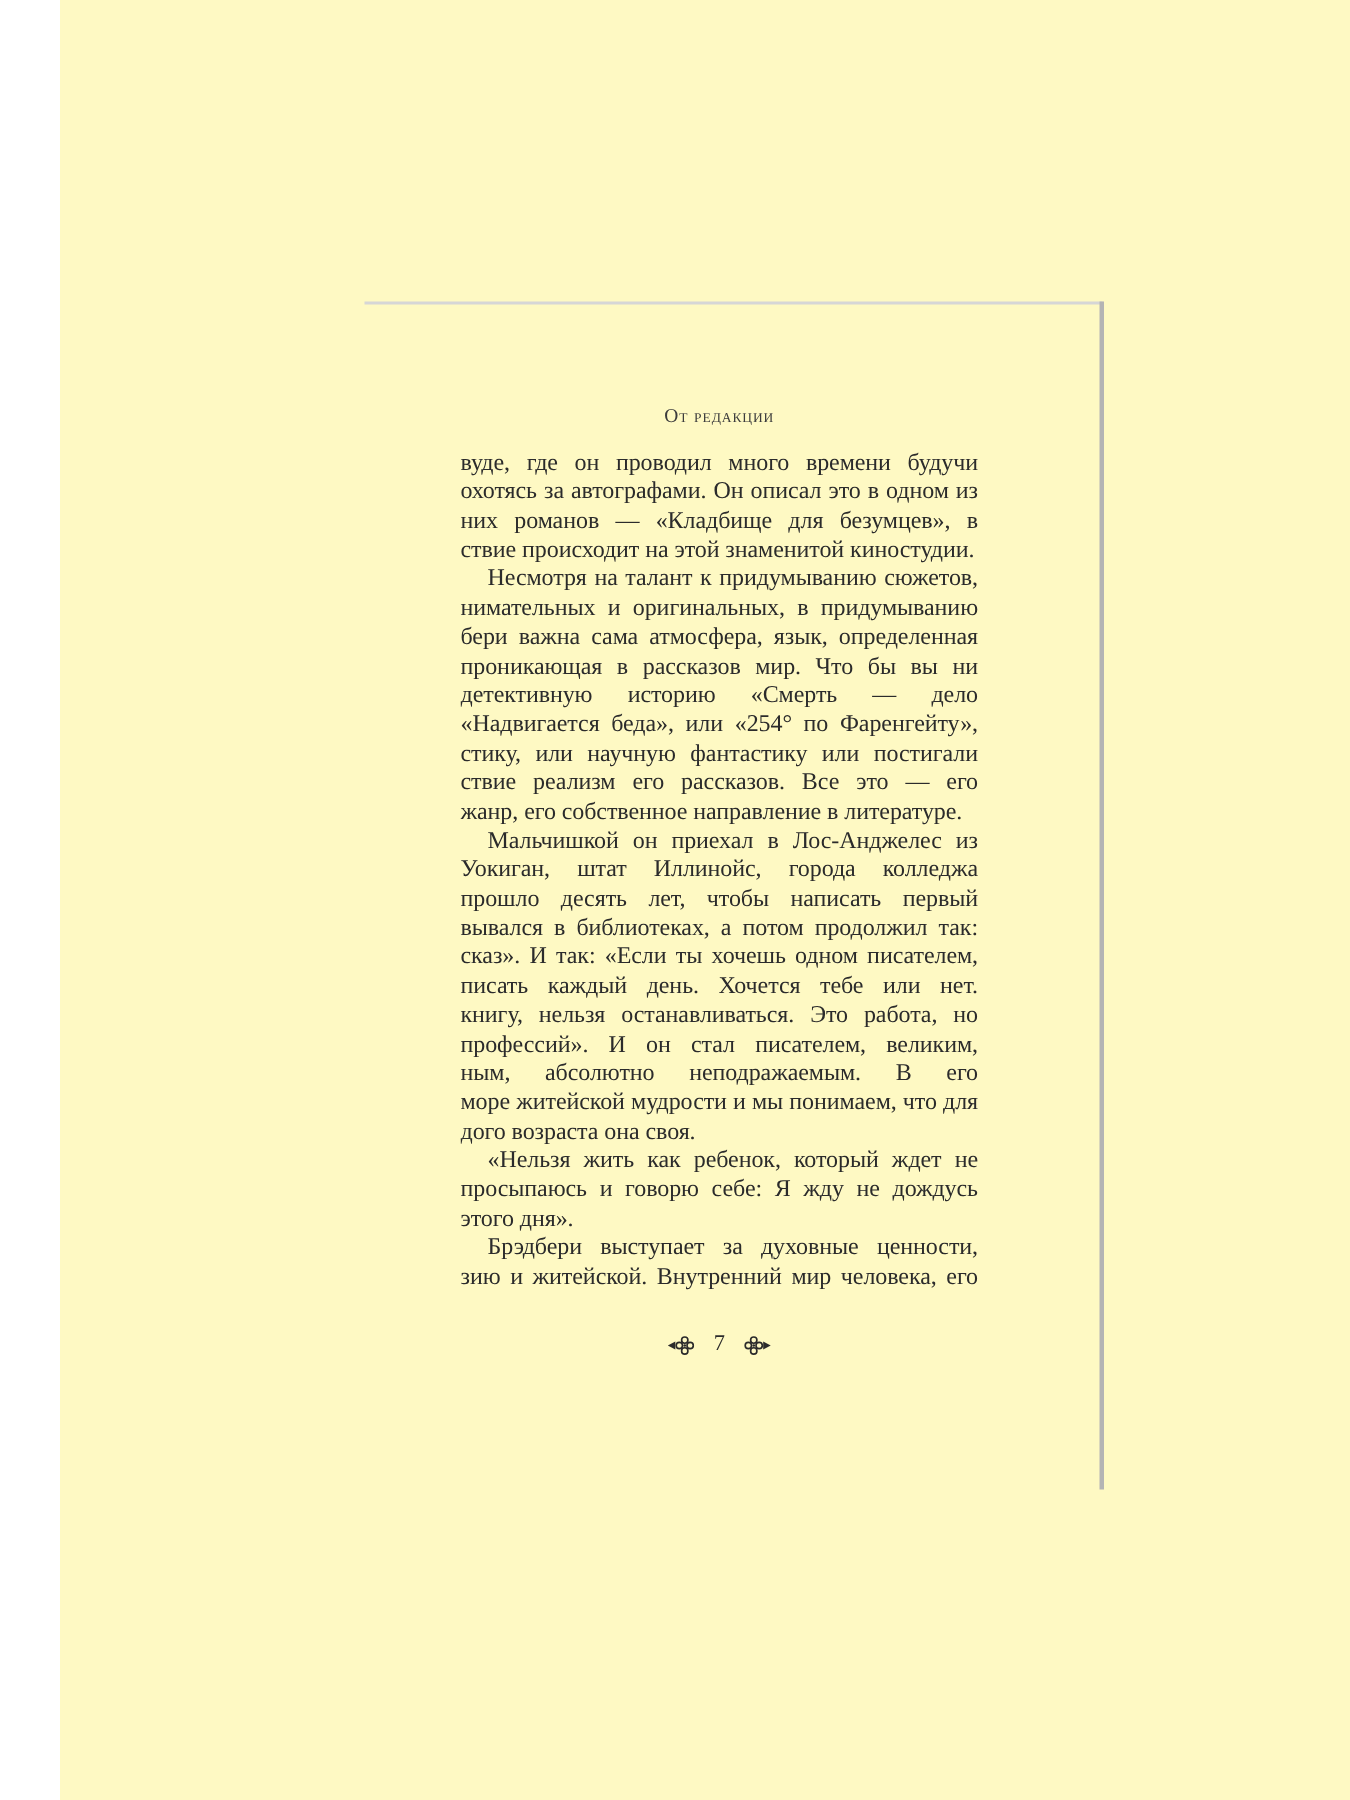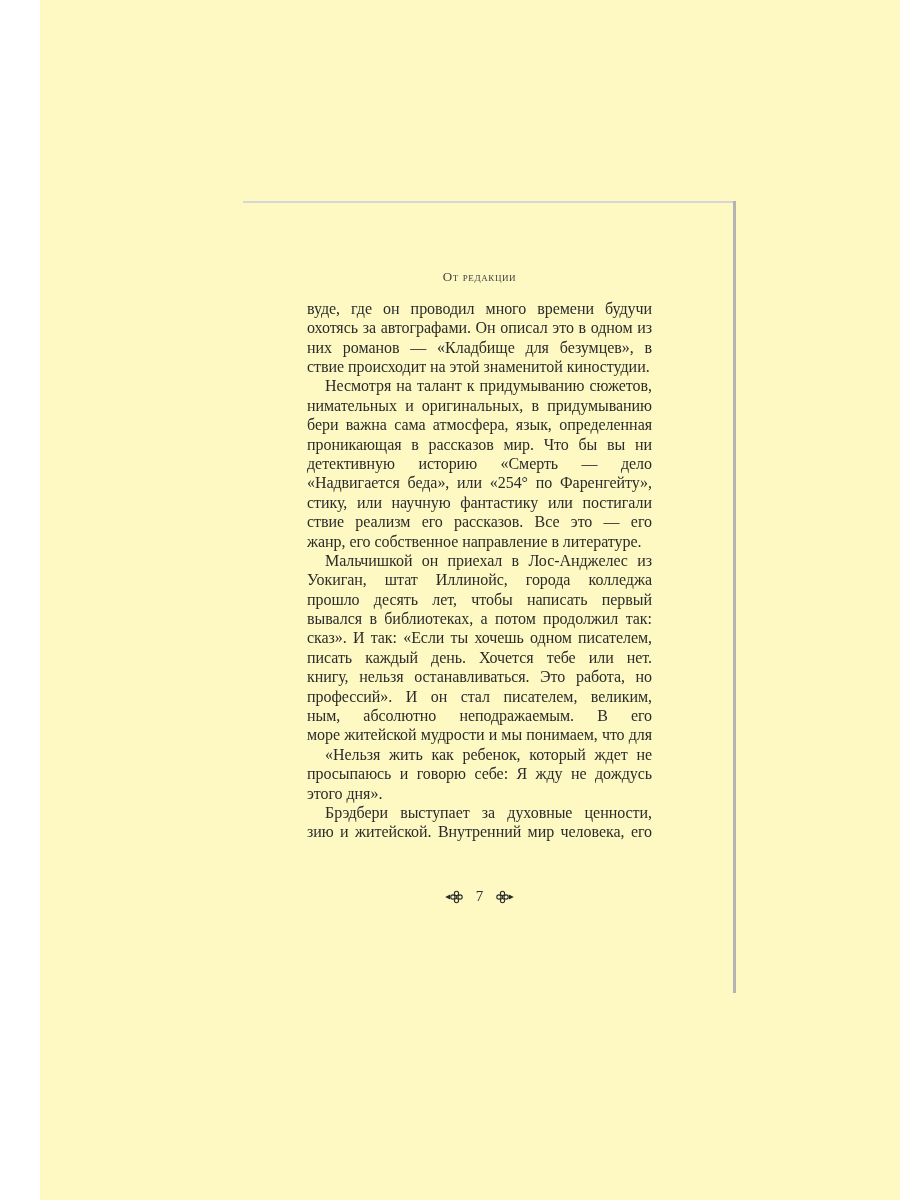--- a/index.html
+++ b/index.html
@@ -119,20 +119,21 @@
         <div class="line just indent">Мальчишкой он приехал в Лос-Анджелес из города</div>
         <div class="line just">Уокиган, штат Иллинойс, города колледжа самообразо-</div>
         <div class="line just">прошло десять лет, чтобы написать первый сносный рас-</div>
         <div class="line just">вывался в библиотеках, а потом продолжил так: «У меня</div>
         <div class="line just">сказ». И так: «Если ты хочешь одном писателем, ты должен</div>
         <div class="line just">писать каждый день. Хочется тебе или нет. Написав одну</div>
         <div class="line just">книгу, нельзя останавливаться. Это работа, но лучшая из</div>
         <div class="line just">профессий». И он стал писателем, великим, удивитель-</div>
         <div class="line just">ным, абсолютно неподражаемым. В его произведениях</div>
         <div class="line just">море житейской мудрости и мы понимаем, что для каж-</div>
+        <div class="line">дого возраста она своя.</div>
       </div>
       <div class="para">
         <div class="line just indent">«Нельзя жить как ребенок, который ждет не дождет-</div>
         <div class="line just">просыпаюсь и говорю себе: Я жду не дождусь именно</div>
         <div class="line">этого дня».</div>
       </div>
       <div class="para">
         <div class="line just indent">Брэдбери выступает за духовные ценности, фанта-</div>
         <div class="line just">зию и житейской. Внутренний мир человека, его миро-</div>
       </div>

